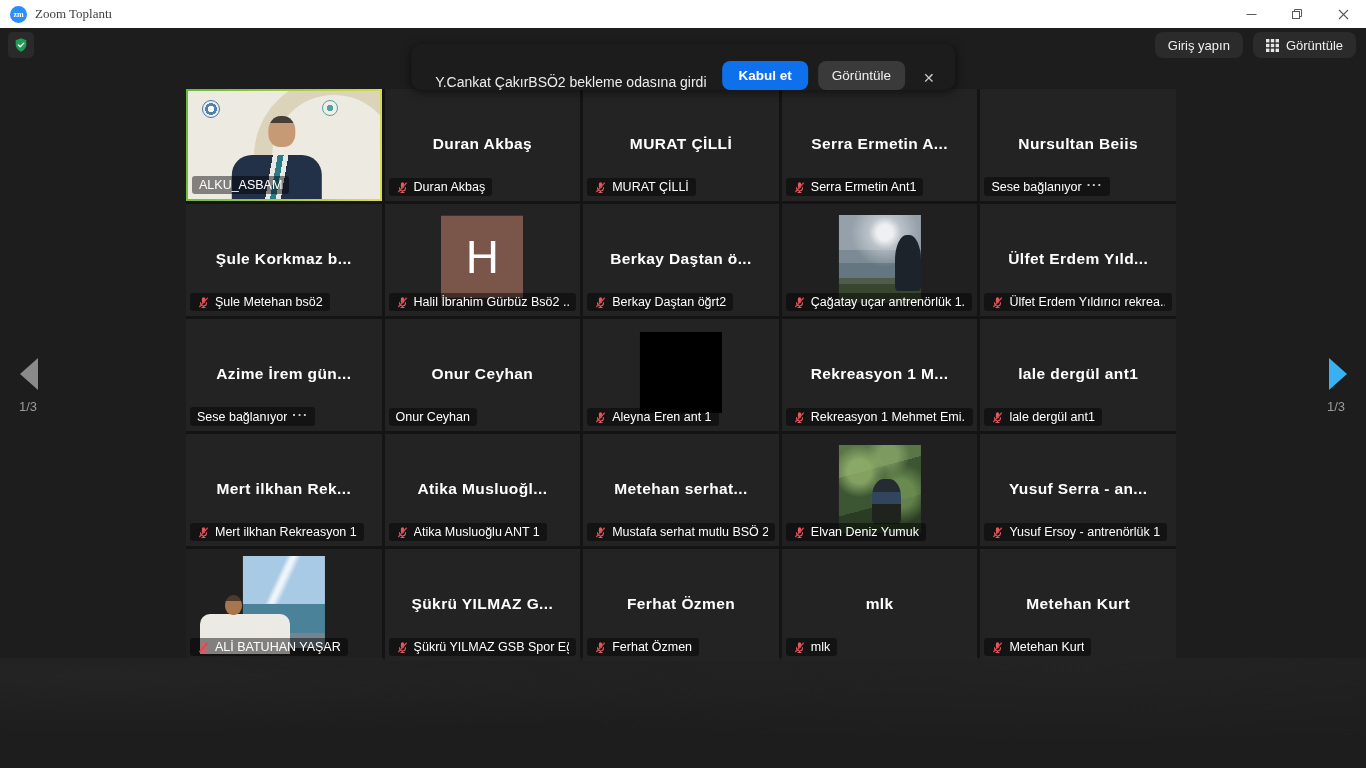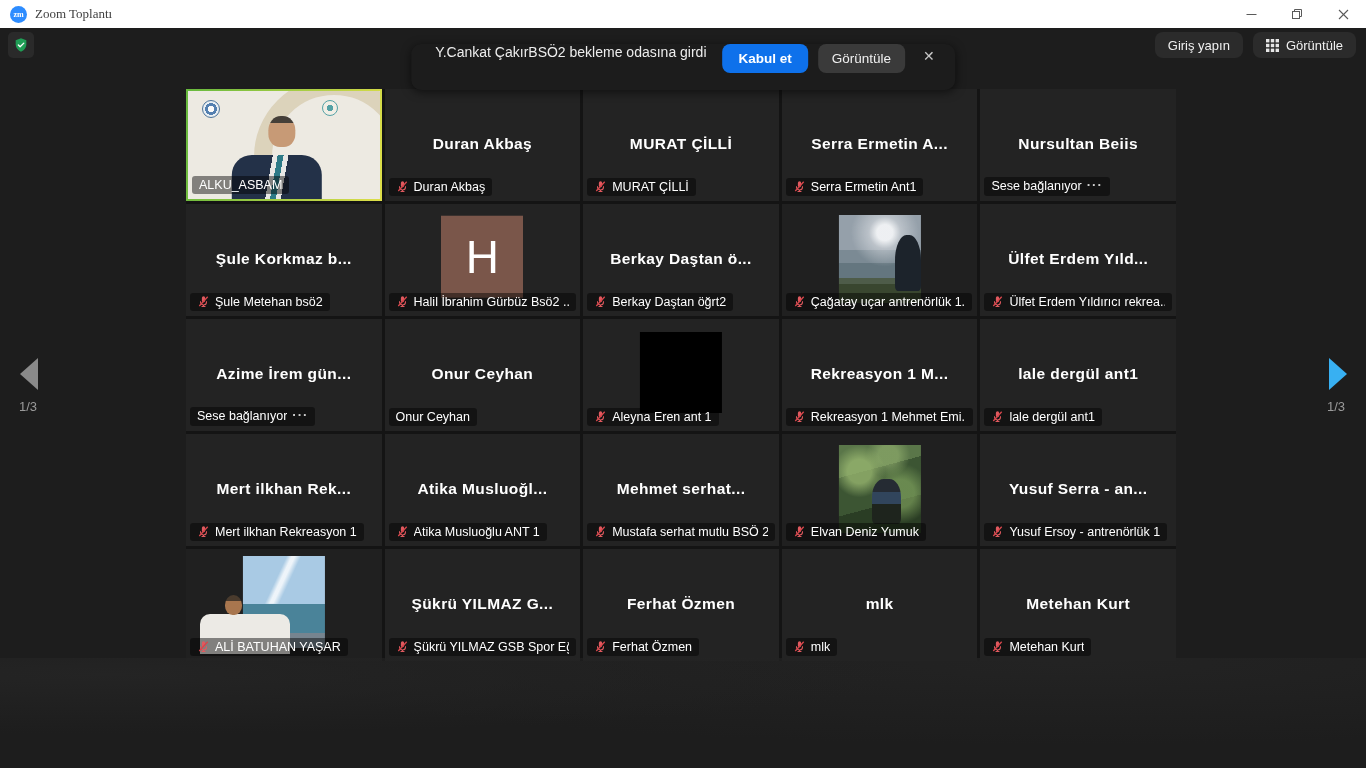--- a/index.html
+++ b/index.html
@@ -16,21 +16,21 @@
   .meeting{position:absolute;left:0;top:28px;width:1366px;height:740px;background:#1d1d1d;overflow:hidden;}
   .meeting::after{content:"";position:absolute;left:0;right:0;bottom:0;height:110px;pointer-events:none;
     background:radial-gradient(ellipse at 8% 15%, #242424, transparent 45%),radial-gradient(ellipse at 78% 5%, #232323, transparent 55%);}
 
   .security-btn{position:absolute;left:8px;top:4px;width:26px;height:26px;border-radius:5px;background:#2a2a2a;display:flex;align-items:center;justify-content:center;}
 
   .top-right{position:absolute;right:10px;top:4px;display:flex;gap:10px;}
   .chip-btn{height:26px;background:#2b2b2b;border-radius:8px;color:#f0f0f0;font-size:13px;display:flex;align-items:center;gap:7px;padding:0 13px;cursor:default;}
 
   
-  .banner{position:absolute;left:50%;top:16px;transform:translateX(-50%);height:46px;background:#1c1c1c;border-radius:10px;box-shadow:0 2px 10px rgba(0,0,0,.55);display:flex;align-items:flex-start;padding:0 14px 0 24px;gap:10px;z-index:5;}
+  .banner{position:absolute;left:50%;top:16px;transform:translateX(-50%);height:46px;background:#1c1c1c;border-radius:10px;box-shadow:0 2px 10px rgba(0,0,0,.55);display:flex;align-items:flex-end;padding:0 14px 0 24px;gap:10px;z-index:5;}
   .banner-msg{color:#ededed;font-size:14px;white-space:nowrap;margin-right:6px;}
   .btn-accept{background:#0e71eb;color:#fff;font-weight:bold;font-size:13.5px;border:none;border-radius:8px;padding:7px 16px;white-space:nowrap;}
   .btn-banner-view{background:#3a3a3a;color:#f0f0f0;font-size:13.5px;border:none;border-radius:8px;padding:7px 14px;white-space:nowrap;}
   .banner-close{color:#c8c8c8;font-size:14px;padding:4px 6px;margin-left:2px;}
 
   
   .grid{position:absolute;left:186px;top:61px;width:990px;height:572px;background:#141414;display:grid;grid-template-columns:repeat(5,1fr);grid-template-rows:repeat(5,1fr);gap:3px;}
   .tile{position:relative;background:#232323;overflow:hidden;}
   .tile.active{border:2px solid;border-image:linear-gradient(100deg,#67b93e,#dede49) 1;}
 
@@ -76,21 +76,21 @@
     background:linear-gradient(#4a3b2d 0 6px,#a8764e 6px);}
 
   
   .v-avatar .p1{display:flex;left:50%;top:50%;transform:translate(-50%,-54%);width:82px;height:82px;background:#7a564a;color:#fff;font-size:46px;align-items:center;justify-content:center;}
 
   
   .v-black .p1{display:block;left:50%;top:12%;transform:translateX(-50%);width:42%;height:72%;background:#000;}
 
   .center-name{position:absolute;left:0;right:0;top:50%;transform:translateY(-54%);text-align:center;color:#fff;font-weight:bold;font-size:15.5px;letter-spacing:.4px;white-space:nowrap;overflow:hidden;padding:0 8px;}
 
-  .plabel{position:absolute;left:4px;bottom:5px;max-width:calc(100% - 8px);display:flex;align-items:flex-start;gap:5px;background:rgba(0,0,0,.45);border-radius:3px;padding:2px 7px;color:#fff;font-size:12.5px;white-space:nowrap;overflow:hidden;}
+  .plabel{position:absolute;left:4px;bottom:5px;max-width:calc(100% - 8px);display:flex;align-items:center;gap:5px;background:rgba(0,0,0,.45);border-radius:3px;padding:2px 7px;color:#fff;font-size:12.5px;white-space:nowrap;overflow:hidden;}
   .plabel .label-text{overflow:hidden;}
   .mic-icon{flex:0 0 auto;}
   .dots-icon{color:#cfcfcf;font-weight:bold;letter-spacing:1px;transform:translateY(-2px);font-size:13px;}
 
   
   .nav-prev{position:absolute;left:20px;top:330px;width:0;height:0;border-top:16px solid transparent;border-bottom:16px solid transparent;border-right:18px solid #8a8a8a;}
   .nav-next{position:absolute;right:19px;top:330px;width:0;height:0;border-top:16px solid transparent;border-bottom:16px solid transparent;border-left:18px solid #38b0f2;}
   .page-ind{position:absolute;top:371px;color:#9a9a9a;font-size:13px;}
   .page-ind.left{left:19px;}
   .page-ind.right{right:21px;}
@@ -426,21 +426,21 @@
         <line x1="2.8" y1="13.6" x2="13.2" y2="2.2" stroke="#d9464c" stroke-width="1.6"></line>
       </svg>
       <span class="label-text">Atika Musluoğlu ANT 1</span>
 
     </div>
   </div>
       <div class="tile">
     <div class="video v-plain">
       
     </div>
-    <div class="center-name">Mehmet serhat...</div>
+    <div class="center-name">Metehan serhat...</div>
     <div class="plabel">
       <svg class="mic-icon" width="13" height="13" viewBox="0 0 16 16">
         <rect x="6" y="1.6" width="4" height="7.2" rx="2" fill="#e05a5f"></rect>
         <path d="M4.3 7.6v.9a3.7 3.7 0 0 0 7.4 0v-.9" fill="none" stroke="#e05a5f" stroke-width="1.3"></path>
         <line x1="8" y1="12.4" x2="8" y2="14" stroke="#e05a5f" stroke-width="1.3"></line>
         <line x1="5.6" y1="14.2" x2="10.4" y2="14.2" stroke="#e05a5f" stroke-width="1.3"></line>
         <line x1="2.8" y1="13.6" x2="13.2" y2="2.2" stroke="#d9464c" stroke-width="1.6"></line>
       </svg>
       <span class="label-text">Mustafa serhat mutlu BSÖ 2</span>
 

